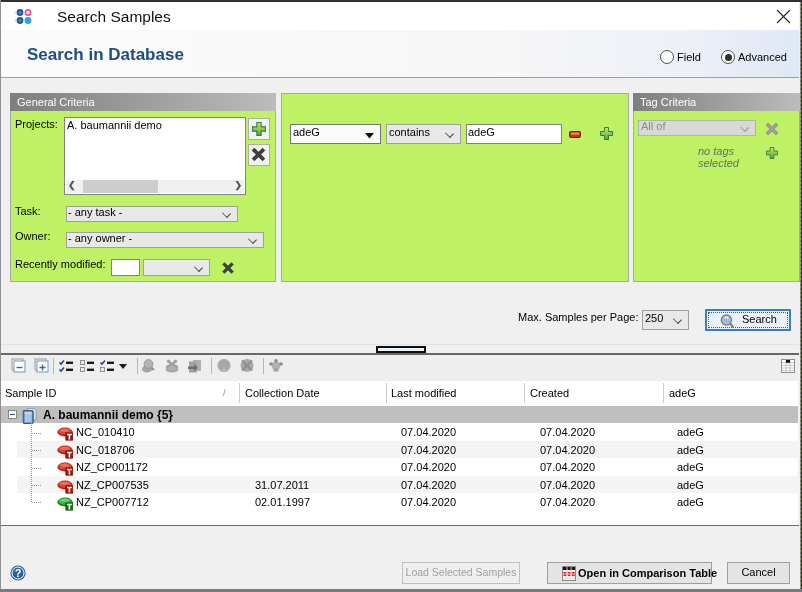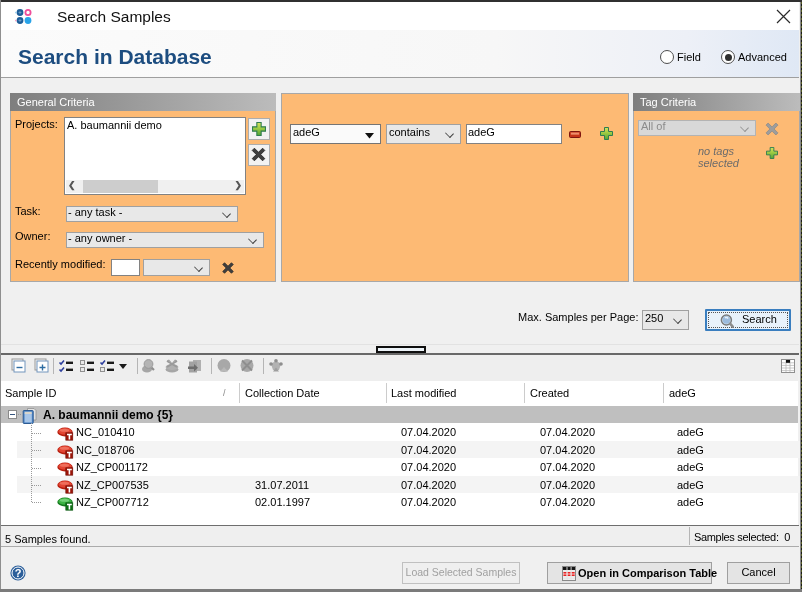--- a/index.html
+++ b/index.html
@@ -16,25 +16,25 @@
   background:repeating-linear-gradient(to bottom,#1c1c1c 0 2px,#565b22 2px 4px); }
 .abs { position:absolute; }
 
 #titlebar { position:absolute; left:0; top:0; width:799px; height:30px; background:#fff; }
 #title-txt { position:absolute; left:57px; top:8px; font-size:15.5px; color:#111; }
 #closex { position:absolute; left:776px; top:9px; width:15px; height:15px; }
 
 #band { position:absolute; left:0; top:30px; width:799px; height:48px;
   background:linear-gradient(to right,#fbfbfb 0%,#f7f7f7 62%,#edf0f7 86%,#dfe8f5 100%);
   border-bottom:1px solid #9f9f9f; }
-#band h1 { position:absolute; left:18px; top:15px; font-size:21px; color:#1d4d80; font-weight:bold; }
+#band h1 { position:absolute; left:27px; top:15px; font-size:17px; color:#1d4d80; font-weight:bold; }
 .radio { position:absolute; width:14px; height:14px; border:1px solid #4e4e4e; border-radius:50%; background:#fff; }
 .radio.sel:after { content:""; position:absolute; left:2.5px; top:2.5px; width:7px; height:7px; border-radius:50%; background:#2f2f2f; }
 
-.gbox { position:absolute; top:93px; height:189px; border:1px solid #a8a8a8; background:#fdba74; }
+.gbox { position:absolute; top:93px; height:189px; border:1px solid #a8a8a8; background:#bef264; }
 .ghead { position:absolute; left:-1px; top:-1px; right:-1px; height:18px; color:#fff; font-size:11px;
   background:linear-gradient(to right,#7e7e7e,#bcbcbc); padding:3px 0 0 7px; }
 label { font-size:11px; color:#000; }
 .combo { position:absolute; background:#e8e8e8; border:1px solid #a0a0a0; font-size:11px; }
 .combo .ctext { position:absolute; left:2px; top:0px; white-space:nowrap; }
 .chev { position:absolute; right:6px; top:50%; width:8px; height:8px; margin-top:-5px; }
 .chev:after { content:""; position:absolute; left:0; top:1px; width:6px; height:6px;
   border-right:1.4px solid #3f3f3f; border-bottom:1.4px solid #3f3f3f; transform:rotate(45deg) scale(1,0.8); }
 .tinput { position:absolute; background:#fff; border:1px solid #828282; font-size:11px; }
 .sqbtn { position:absolute; width:22px; height:22px; border:1px solid #adadad;
@@ -368,25 +368,20 @@
         <ellipse cx="8" cy="5" rx="7.7" ry="4.4" fill="#147a1d"></ellipse>
         <ellipse cx="8" cy="4.4" rx="6.6" ry="3.3" fill="#3cb344"></ellipse>
         <ellipse cx="7.5" cy="3.2" rx="4.6" ry="1.5" fill="#71d077"></ellipse>
         <rect x="8.8" y="5.8" width="7" height="7.4" fill="#0e7016" stroke="#07540d" stroke-width="0.6"></rect>
         <path d="M10 6.8h4.8v1.5h-1.6v4.3h-1.6V8.3H10z" fill="#fff"></path>
       </g>
     </defs>
   </svg>
 
   <div id="statline"></div>
-  <div id="statbar">
-    <div class="abs" style="left:5px; top:7px;">5 Samples found.</div>
-    <div class="abs" style="left:689px; top:1px; bottom:1px; width:1px; background:#b5b5b5;"></div>
-    <div class="abs" style="right:9px; top:5px; letter-spacing:-0.3px;">Samples selected:&nbsp; 0</div>
-  </div>
 
   <svg class="abs" style="left:10px; top:565px;" width="16" height="16" viewBox="0 0 16 16">
     <circle cx="8" cy="8" r="7.6" fill="#2c5f9b"></circle>
     <circle cx="8" cy="8" r="6" fill="none" stroke="#fff" stroke-width="1"></circle>
     <text x="8" y="12" font-size="11" font-weight="bold" fill="#fff" text-anchor="middle" font-family="Liberation Sans">?</text>
   </svg>
   <div class="btn disabled" style="left:402px; width:118px; line-height:19px; font-size:10.5px;">Load Selected Samples</div>
   <div class="btn" style="left:547px; width:165px;font-weight:bold;">
     <svg class="abs" style="left:14px; top:3px;" width="14" height="15" viewBox="0 0 14 15">
       <rect x="0.5" y="0.5" width="13" height="14" fill="#f4f4f4" stroke="#8a8a8a"></rect>

